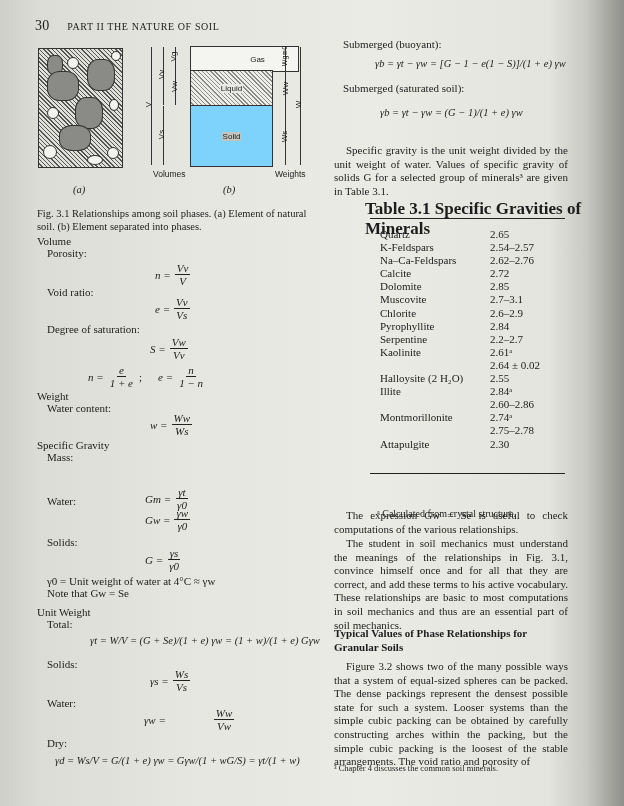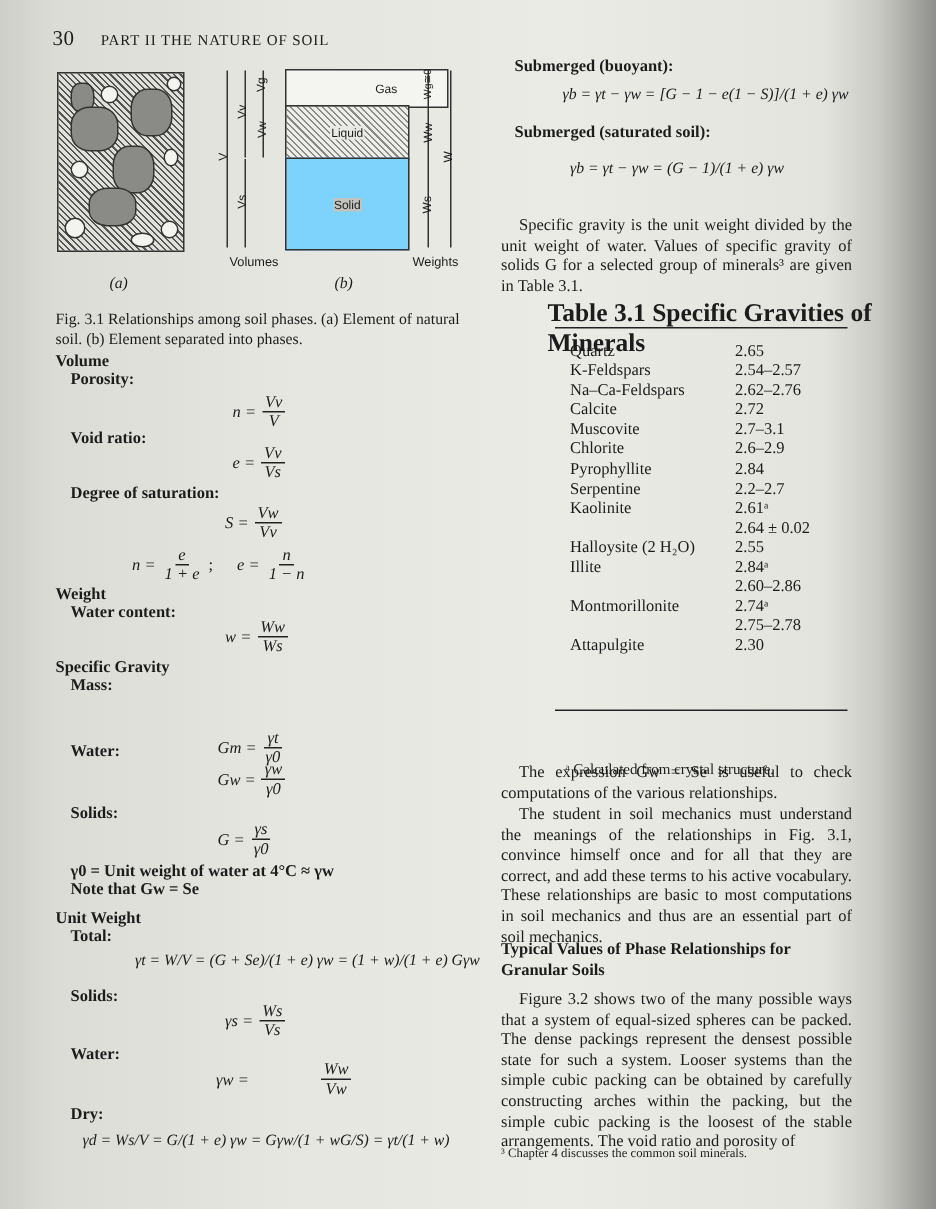--- a/index.html
+++ b/index.html
@@ -9,21 +9,21 @@
   .abs{position:absolute;}
   .hdr{top:18px;left:35px;font-size:13px;letter-spacing:.3px;}
   .hdr .pg{font-size:14px;margin-right:14px;}
   .hdr .part{font-size:10px;letter-spacing:.6px;}
   .t10{font-size:10.5px;line-height:13.4px;}
   .frac{display:inline-flex;flex-direction:column;align-items:center;vertical-align:middle;font-style:italic;}
   .frac .num{border-bottom:1px solid #222;padding:0 2px;line-height:12px;}
   .frac .den{line-height:12px;padding:0 2px;}
   .eq{position:absolute;font-size:11px;font-style:italic;white-space:nowrap;display:flex;align-items:center;gap:4px;}
   .eq .op{font-style:normal;}
-  .sec{position:absolute;font-size:11px;white-space:nowrap;font-weight:bold;}
+  .sec{position:absolute;font-size:11px;white-space:nowrap;}
   .ind{left:47px;} .lvl0{left:37px;}
   .fig-a{left:38px;top:48px;width:83px;height:118px;border:1.5px solid #333;
     background:repeating-linear-gradient(45deg,#e0e0da 0 2px,#555 2px 3px);overflow:hidden;}
   .grain{position:absolute;background:#8a8a86;border:1px solid #333;border-radius:40%;}
   .hole{position:absolute;background:#f3f3ef;border:1px solid #333;border-radius:50%;}
   .phase{position:absolute;left:190px;width:81px;border:1.5px solid #333;font-family:"Liberation Sans","DejaVu Sans",sans-serif;font-size:8px;display:flex;align-items:center;justify-content:center;}
   .dim{position:absolute;font-family:"Liberation Sans",sans-serif;font-size:8px;}
   .vline{position:absolute;width:0;border-left:1px solid #333;}
   .tbl{position:absolute;left:380px;font-size:11px;}
   .tbl .row{display:flex;height:13.1px;line-height:13.1px;}
@@ -209,20 +209,24 @@
     </div>
   <div class="row">
       <span class="n">Na–Ca-Feldspars</span>
       <span>2.62–2.76</span>
     </div>
   <div class="row">
       <span class="n">Calcite</span>
       <span>2.72</span>
     </div>
   <div class="row">
+      <span class="n">Dolomite</span>
+      <span>2.85</span>
+    </div>
+  <div class="row">
       <span class="n">Muscovite</span>
       <span>2.7–3.1</span>
     </div>
   <div class="row">
       <span class="n">Chlorite</span>
       <span>2.6–2.9</span>
     </div>
   <div class="row">
       <span class="n">Pyrophyllite</span>
       <span>2.84</span>

